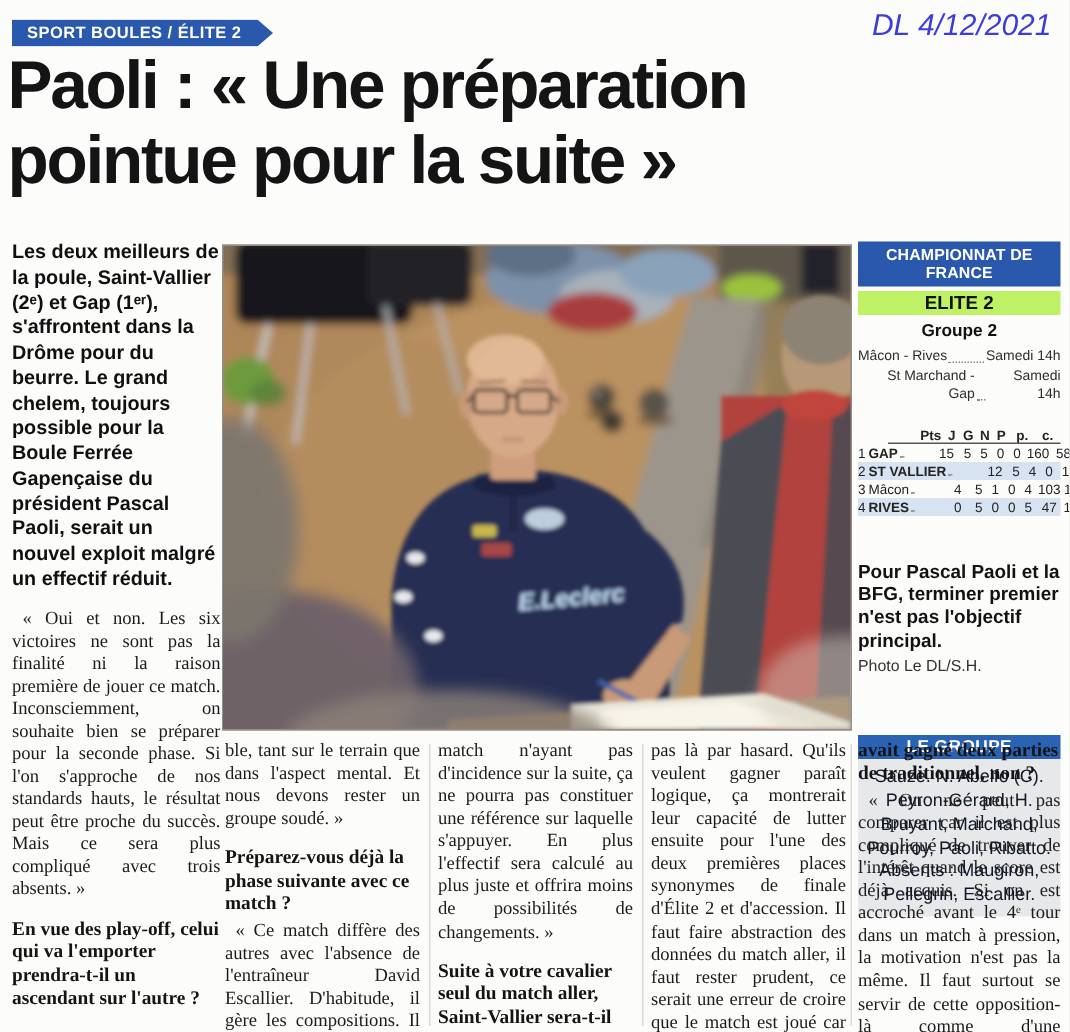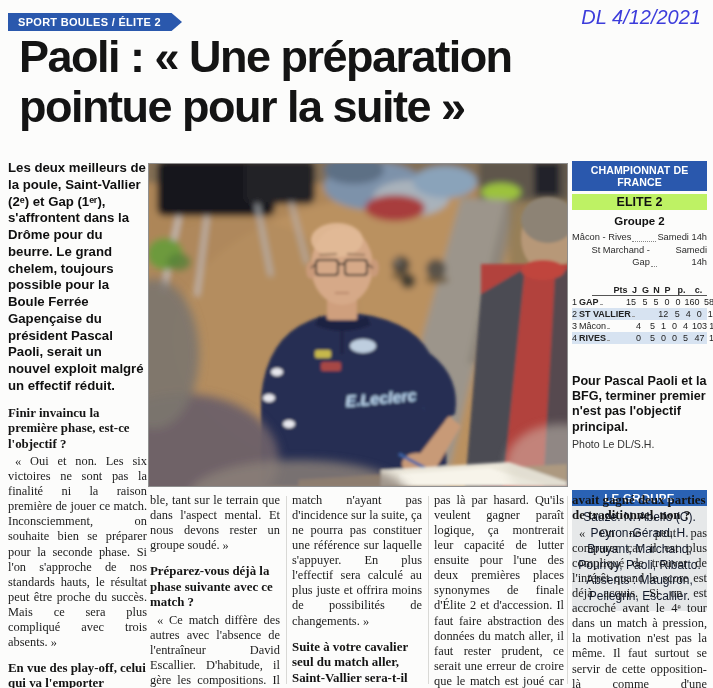--- a/index.html
+++ b/index.html
@@ -13,21 +13,21 @@
     position:absolute;left:8px;top:13px;height:18px;min-width:150px;
     background:#2a58ad;color:#fff;font-weight:bold;font-size:11px;
     letter-spacing:.3px;line-height:18px;padding:0 14px 0 10px;
     clip-path:polygon(0 0,94% 0,100% 50%,94% 100%,0 100%);
   }
   .date-note{
     position:absolute;right:12px;top:6px;
     font-style:italic;font-size:20px;color:#3c3cdb;font-weight:500;
   }
   .headline{
-    position:absolute;left:19px;top:32px;width:640px;
+    position:absolute;left:5px;top:32px;width:640px;
     font-size:45px;font-weight:800;letter-spacing:-1.5px;
     line-height:1.11;color:#141414;
   }
   
   .left-col{
     position:absolute;left:8px;top:160px;width:139px;height:528px;overflow:hidden;
   }
   .intro{
     font-family:"Liberation Sans",sans-serif;font-weight:bold;
     font-size:13.2px;line-height:1.27;color:#101010;margin:0 0 10px 0;
@@ -105,21 +105,20 @@
 
   <div class="date-note">DL 4/12/2021</div>
 
   <div class="headline">
     <div>Paoli : « Une préparation</div>
     <div>pointue pour la suite »</div>
   </div>
 
   <div class="left-col">
     <p class="intro">Les deux meilleurs de la poule, Saint-Vallier (2ᵉ) et Gap (1ᵉʳ), s'affrontent dans la Drôme pour du beurre. Le grand chelem, toujours possible pour la Boule Ferrée Gapençaise du président Pascal Paoli, serait un nouvel exploit malgré un effectif réduit.</p>
-    <p class="q">Finir invaincu la première phase, est-ce l'objectif ?</p>
     <p class="a">« Oui et non. Les six victoires ne sont pas la finalité ni la raison première de jouer ce match. Inconsciemment, on souhaite bien se préparer pour la seconde phase. Si l'on s'approche de nos standards hauts, le résultat peut être proche du succès. Mais ce sera plus compliqué avec trois absents. »</p>
     <p class="q">En vue des play-off, celui qui va l'emporter prendra-t-il un ascendant sur l'autre ?</p>
 
   </div>
 
   <div class="photo">
     <svg width="418" height="322" viewBox="0 0 418 322">
       <defs>
         <filter id="b3" x="-20%" y="-20%" width="140%" height="140%">
             <feGaussianBlur stdDeviation="3"></feGaussianBlur>

